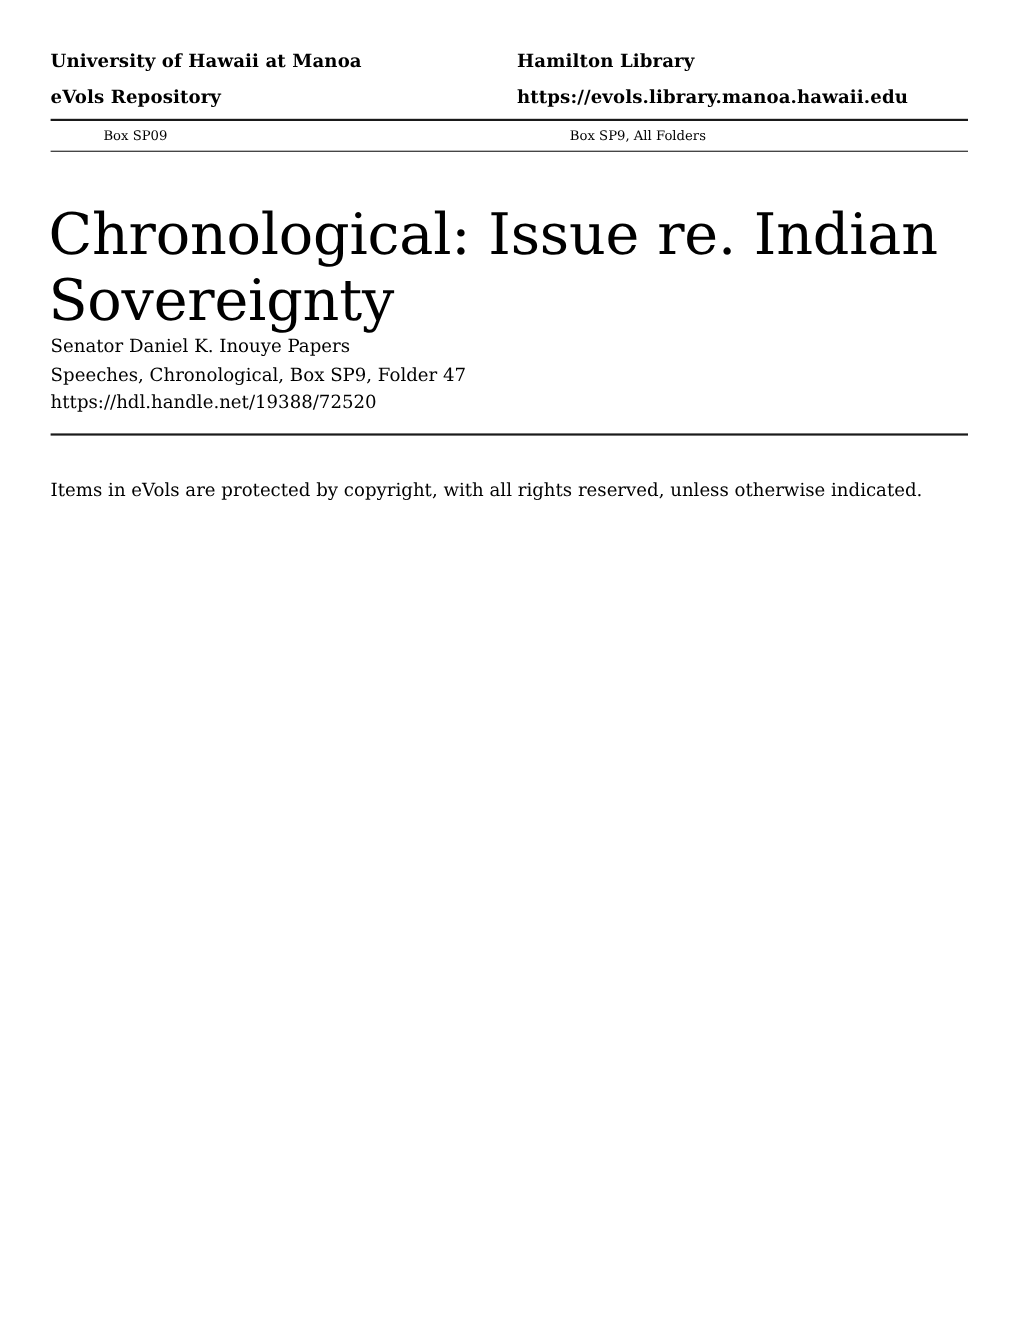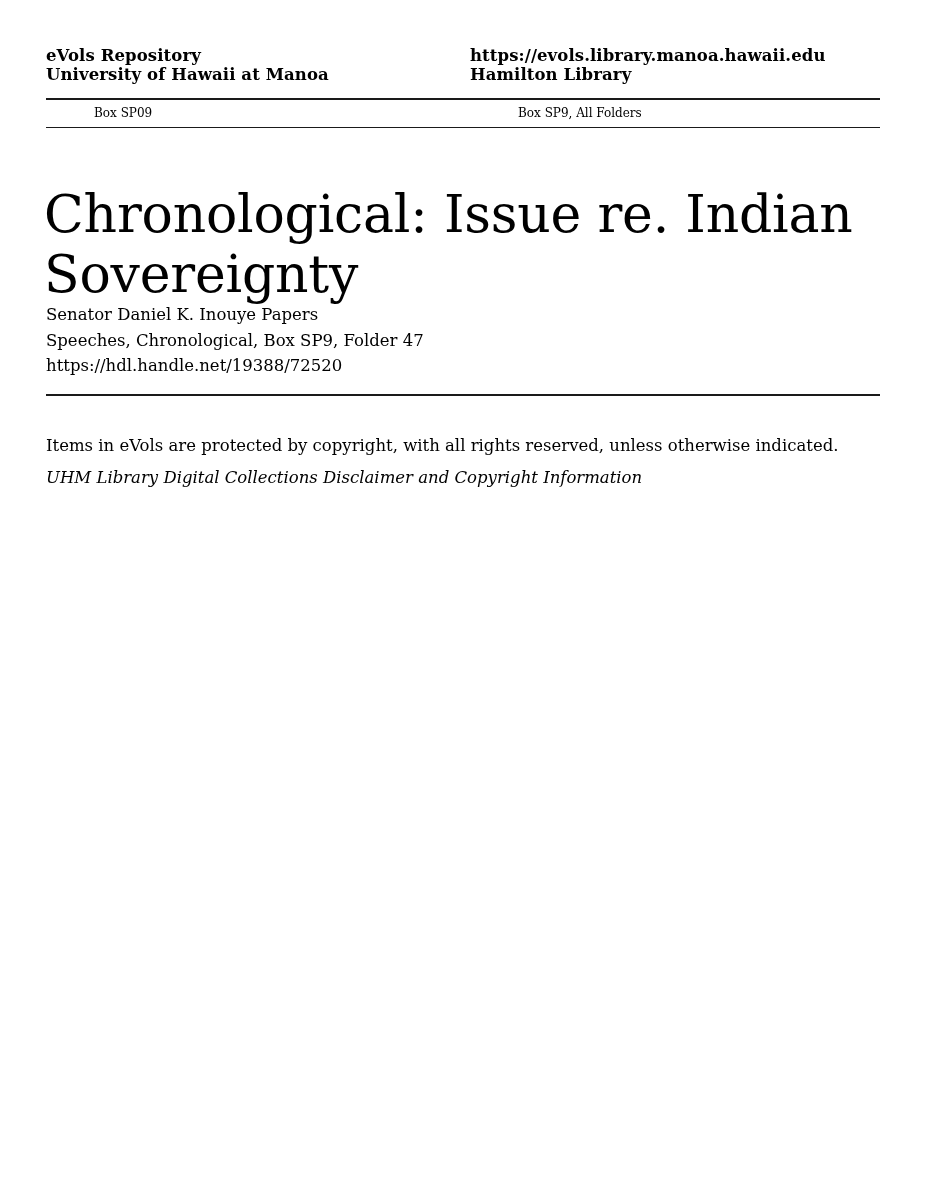--- a/index.html
+++ b/index.html
@@ -114,34 +114,34 @@
     font-style: italic;
     line-height: 24px;
   }
 </style>
 </head>
 <body>
 
 <div class="page">
 
   <div class="header">
+    <div class="header-row top">
+      <div class="hdr-left">
+        <div class="hdr-main">University of Hawaii at Manoa</div>
+      </div>
+      <div class="hdr-right">
+        <div class="hdr-main">Hamilton Library</div>
+      </div>
+    </div>
     <div class="header-row">
       <div class="hdr-left">
         <div class="hdr-main">eVols Repository</div>
       </div>
       <div class="hdr-right">
         <div class="hdr-main">https://evols.library.manoa.hawaii.edu</div>
-      </div>
-    </div>
-    <div class="header-row top">
-      <div class="hdr-left">
-        <div class="hdr-main">University of Hawaii at Manoa</div>
-      </div>
-      <div class="hdr-right">
-        <div class="hdr-main">Hamilton Library</div>
       </div>
     </div>
 
     <div class="rule-thick"></div>
 
     <div class="sub-row">
       <div class="sub-left">
         <div class="hdr-sub">Box SP09</div>
       </div>
       <div class="hdr-right">
@@ -156,15 +156,14 @@
 
   <div class="meta">
     <div class="meta-line">Senator Daniel K. Inouye Papers</div>
     <div class="meta-line">Speeches, Chronological, Box SP9, Folder 47</div>
     <div class="meta-line">https://hdl.handle.net/19388/72520</div>
     <div class="rule-wide"></div>
   </div>
 
   <div class="rights">Items in eVols are protected by copyright, with all rights reserved, unless otherwise indicated.</div>
 
-  <div class="disclaimer">UHM Library Digital Collections Disclaimer and Copyright Information</div>
 
 </div>
 
 </body></html>

